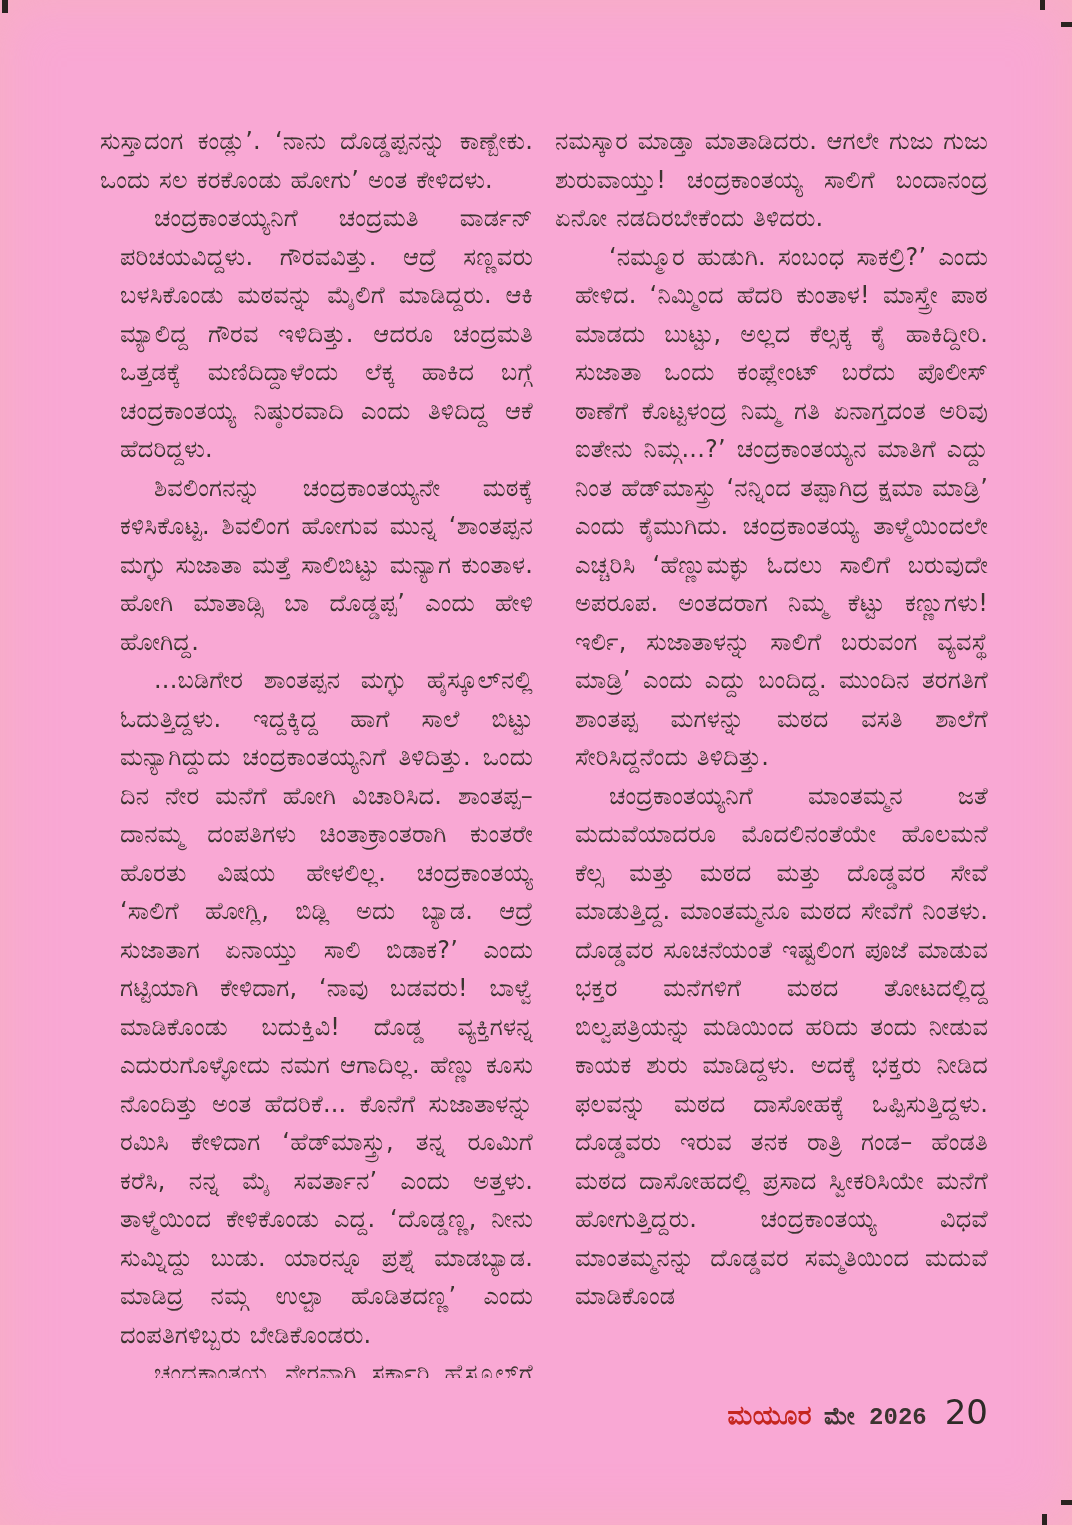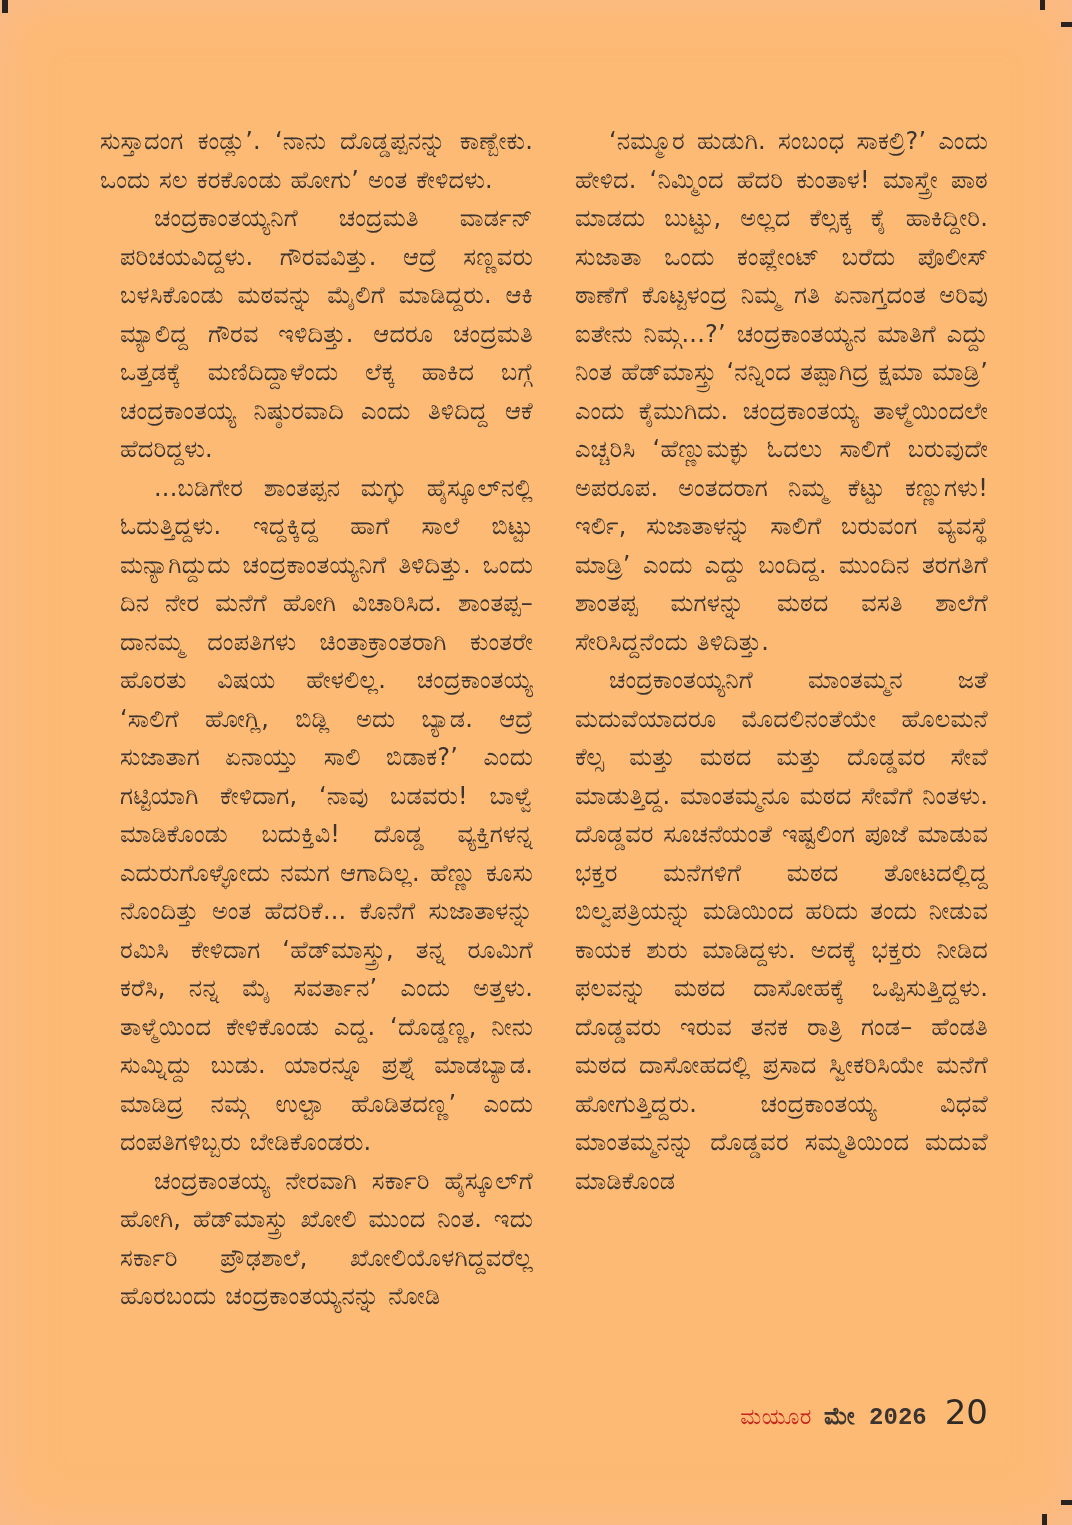--- a/index.html
+++ b/index.html
@@ -11,21 +11,21 @@
     height: 1525px;
     position: relative;
     background: #fdeee3;
     font-family: "DejaVu Sans", "Liberation Sans", sans-serif;
     color: #3c3430;
     overflow: hidden;
   }
   .page {
     position: absolute;
     inset: 0;
-    background: #fdba74;
+    background: #f9a8d4;
     box-shadow: inset 0 0 55px rgba(243, 187, 168, 0.45);
   }
   
   .crop-mark {
     position: absolute;
     background: #2a2320;
   }
   .cm-tl-v   { left: 2px;   top: 0;       width: 6px;  height: 13px; }
   .cm-tr-v   { left: 1040px; top: 0;      width: 5px;  height: 10px; }
   .cm-tr-h   { right: 0;    top: 22px;    width: 11px; height: 5px; }
@@ -60,22 +60,22 @@
     position: absolute;
     top: 1392px;
     right: 84px;
     display: flex;
     align-items: baseline;
     gap: 12px;
     white-space: nowrap;
   }
   .magazine-title {
     color: #c5261f;
-    font-weight: normal;
-    font-size: 22px;
+    font-weight: bold;
+    font-size: 26px;
     letter-spacing: 0.5px;
   }
   .issue-date {
     color: #3c3430;
     font-weight: bold;
     font-size: 24px;
     font-family: Liberation Mono, monospace;
   }
   .page-number {
     color: #2e2a27;
@@ -93,25 +93,27 @@
   <div class="crop-mark cm-tr-v"></div>
   <div class="crop-mark cm-tr-h"></div>
   <div class="crop-mark cm-br-h"></div>
   <div class="crop-mark cm-br-v"></div>
 
   <div class="text-columns">
 
     <div class="col">
       <p class="para">ಸುಸ್ತಾದಂಗ ಕಂಡ್ಲು’. ‘ನಾನು ದೊಡ್ಡಪ್ಪನನ್ನು ಕಾಣ್ಬೇಕು. ಒಂದು ಸಲ ಕರಕೊಂಡು ಹೋಗು’ ಅಂತ ಕೇಳಿದಳು.</p>
       <p class="para indent">ಚಂದ್ರಕಾಂತಯ್ಯನಿಗೆ ಚಂದ್ರಮತಿ ವಾರ್ಡನ್ ಪರಿಚಯವಿದ್ದಳು. ಗೌರವವಿತ್ತು. ಆದ್ರೆ ಸಣ್ಣವರು ಬಳಸಿಕೊಂಡು ಮಠವನ್ನು ಮೈಲಿಗೆ ಮಾಡಿದ್ದರು. ಆಕಿ ಮ್ಯಾಲಿದ್ದ ಗೌರವ ಇಳಿದಿತ್ತು. ಆದರೂ ಚಂದ್ರಮತಿ ಒತ್ತಡಕ್ಕೆ ಮಣಿದಿದ್ದಾಳೆಂದು ಲೆಕ್ಕ ಹಾಕಿದ ಬಗ್ಗೆ ಚಂದ್ರಕಾಂತಯ್ಯ ನಿಷ್ಠುರವಾದಿ ಎಂದು ತಿಳಿದಿದ್ದ ಆಕೆ ಹೆದರಿದ್ದಳು.</p>
+      <p class="para indent">ಶಿವಲಿಂಗನನ್ನು ಚಂದ್ರಕಾಂತಯ್ಯನೇ ಮಠಕ್ಕೆ ಕಳಿಸಿಕೊಟ್ಟ. ಶಿವಲಿಂಗ ಹೋಗುವ ಮುನ್ನ ‘ಶಾಂತಪ್ಪನ ಮಗ್ಳು ಸುಜಾತಾ ಮತ್ತೆ ಸಾಲಿಬಿಟ್ಟು ಮನ್ಯಾಗ ಕುಂತಾಳ. ಹೋಗಿ ಮಾತಾಡ್ಸಿ ಬಾ ದೊಡ್ಡಪ್ಪ’ ಎಂದು ಹೇಳಿ ಹೋಗಿದ್ದ.</p>
       <p class="para indent">...ಬಡಿಗೇರ ಶಾಂತಪ್ಪನ ಮಗ್ಳು ಹೈಸ್ಕೂಲ್‌ನಲ್ಲಿ ಓದುತ್ತಿದ್ದಳು. ಇದ್ದಕ್ಕಿದ್ದ ಹಾಗೆ ಸಾಲೆ ಬಿಟ್ಟು ಮನ್ಯಾಗಿದ್ದುದು ಚಂದ್ರಕಾಂತಯ್ಯನಿಗೆ ತಿಳಿದಿತ್ತು. ಒಂದು ದಿನ ನೇರ ಮನೆಗೆ ಹೋಗಿ ವಿಚಾರಿಸಿದ. ಶಾಂತಪ್ಪ– ದಾನಮ್ಮ ದಂಪತಿಗಳು ಚಿಂತಾಕ್ರಾಂತರಾಗಿ ಕುಂತರೇ ಹೊರತು ವಿಷಯ ಹೇಳಲಿಲ್ಲ. ಚಂದ್ರಕಾಂತಯ್ಯ ‘ಸಾಲಿಗೆ ಹೋಗ್ಲಿ, ಬಿಡ್ಲಿ ಅದು ಬ್ಯಾಡ. ಆದ್ರೆ ಸುಜಾತಾಗ ಏನಾಯ್ತು ಸಾಲಿ ಬಿಡಾಕ?’ ಎಂದು ಗಟ್ಟಿಯಾಗಿ ಕೇಳಿದಾಗ, ‘ನಾವು ಬಡವರು! ಬಾಳ್ವೆ ಮಾಡಿಕೊಂಡು ಬದುಕ್ತಿವಿ! ದೊಡ್ಡ ವ್ಯಕ್ತಿಗಳನ್ನ ಎದುರುಗೊಳ್ಳೋದು ನಮಗ ಆಗಾದಿಲ್ಲ. ಹೆಣ್ಣು ಕೂಸು ನೊಂದಿತ್ತು ಅಂತ ಹೆದರಿಕೆ... ಕೊನೆಗೆ ಸುಜಾತಾಳನ್ನು ರಮಿಸಿ ಕೇಳಿದಾಗ ‘ಹೆಡ್‌ಮಾಸ್ತ್ರು, ತನ್ನ ರೂಮಿಗೆ ಕರೆಸಿ, ನನ್ನ ಮೈ ಸವರ್ತಾನ’ ಎಂದು ಅತ್ತಳು. ತಾಳ್ಮೆಯಿಂದ ಕೇಳಿಕೊಂಡು ಎದ್ದ. ‘ದೊಡ್ಡಣ್ಣ, ನೀನು ಸುಮ್ನಿದ್ದು ಬುಡು. ಯಾರನ್ನೂ ಪ್ರಶ್ನೆ ಮಾಡಬ್ಯಾಡ. ಮಾಡಿದ್ರ ನಮ್ಗ ಉಲ್ಟಾ ಹೊಡಿತದಣ್ಣ’ ಎಂದು ದಂಪತಿಗಳಿಬ್ಬರು ಬೇಡಿಕೊಂಡರು.</p>
       <p class="para indent">ಚಂದ್ರಕಾಂತಯ್ಯ ನೇರವಾಗಿ ಸರ್ಕಾರಿ ಹೈಸ್ಕೂಲ್‌ಗೆ ಹೋಗಿ, ಹೆಡ್‌ಮಾಸ್ತ್ರು ಖೋಲಿ ಮುಂದ ನಿಂತ. ಇದು ಸರ್ಕಾರಿ ಪ್ರೌಢಶಾಲೆ, ಖೋಲಿಯೊಳಗಿದ್ದವರೆಲ್ಲ ಹೊರಬಂದು ಚಂದ್ರಕಾಂತಯ್ಯನನ್ನು ನೋಡಿ</p>
     </div>
 
     <div class="col">
+      <p class="para">ನಮಸ್ಕಾರ ಮಾಡ್ತಾ ಮಾತಾಡಿದರು. ಆಗಲೇ ಗುಜು ಗುಜು ಶುರುವಾಯ್ತು! ಚಂದ್ರಕಾಂತಯ್ಯ ಸಾಲಿಗೆ ಬಂದಾನಂದ್ರ ಏನೋ ನಡದಿರಬೇಕೆಂದು ತಿಳಿದರು.</p>
       <p class="para indent">‘ನಮ್ಮೂರ ಹುಡುಗಿ. ಸಂಬಂಧ ಸಾಕಲ್ರಿ?’ ಎಂದು ಹೇಳಿದ. ‘ನಿಮ್ಮಿಂದ ಹೆದರಿ ಕುಂತಾಳ! ಮಾಸ್ತ್ರೇ ಪಾಠ ಮಾಡದು ಬುಟ್ಟು, ಅಲ್ಲದ ಕೆಲ್ಸಕ್ಕ ಕೈ ಹಾಕಿದ್ದೀರಿ. ಸುಜಾತಾ ಒಂದು ಕಂಪ್ಲೇಂಟ್ ಬರೆದು ಪೊಲೀಸ್ ಠಾಣೆಗೆ ಕೊಟ್ಟಳಂದ್ರ ನಿಮ್ಮ ಗತಿ ಏನಾಗ್ತದಂತ ಅರಿವು ಐತೇನು ನಿಮ್ಗ...?’ ಚಂದ್ರಕಾಂತಯ್ಯನ ಮಾತಿಗೆ ಎದ್ದು ನಿಂತ ಹೆಡ್‌ಮಾಸ್ತ್ರು ‘ನನ್ನಿಂದ ತಪ್ಪಾಗಿದ್ರ ಕ್ಷಮಾ ಮಾಡ್ರಿ’ ಎಂದು ಕೈಮುಗಿದು. ಚಂದ್ರಕಾಂತಯ್ಯ ತಾಳ್ಮೆಯಿಂದಲೇ ಎಚ್ಚರಿಸಿ ‘ಹೆಣ್ಣುಮಕ್ಳು ಓದಲು ಸಾಲಿಗೆ ಬರುವುದೇ ಅಪರೂಪ. ಅಂತದರಾಗ ನಿಮ್ಮ ಕೆಟ್ಟು ಕಣ್ಣುಗಳು! ಇರ್ಲಿ, ಸುಜಾತಾಳನ್ನು ಸಾಲಿಗೆ ಬರುವಂಗ ವ್ಯವಸ್ಥೆ ಮಾಡ್ರಿ’ ಎಂದು ಎದ್ದು ಬಂದಿದ್ದ. ಮುಂದಿನ ತರಗತಿಗೆ ಶಾಂತಪ್ಪ ಮಗಳನ್ನು ಮಠದ ವಸತಿ ಶಾಲೆಗೆ ಸೇರಿಸಿದ್ದನೆಂದು ತಿಳಿದಿತ್ತು.</p>
       <p class="para indent">ಚಂದ್ರಕಾಂತಯ್ಯನಿಗೆ ಮಾಂತಮ್ಮನ ಜತೆ ಮದುವೆಯಾದರೂ ಮೊದಲಿನಂತೆಯೇ ಹೊಲಮನೆ ಕೆಲ್ಸ ಮತ್ತು ಮಠದ ಮತ್ತು ದೊಡ್ಡವರ ಸೇವೆ ಮಾಡುತ್ತಿದ್ದ. ಮಾಂತಮ್ಮನೂ ಮಠದ ಸೇವೆಗೆ ನಿಂತಳು. ದೊಡ್ಡವರ ಸೂಚನೆಯಂತೆ ಇಷ್ಟಲಿಂಗ ಪೂಜೆ ಮಾಡುವ ಭಕ್ತರ ಮನೆಗಳಿಗೆ ಮಠದ ತೋಟದಲ್ಲಿದ್ದ ಬಿಲ್ವಪತ್ರಿಯನ್ನು ಮಡಿಯಿಂದ ಹರಿದು ತಂದು ನೀಡುವ ಕಾಯಕ ಶುರು ಮಾಡಿದ್ದಳು. ಅದಕ್ಕೆ ಭಕ್ತರು ನೀಡಿದ ಫಲವನ್ನು ಮಠದ ದಾಸೋಹಕ್ಕೆ ಒಪ್ಪಿಸುತ್ತಿದ್ದಳು. ದೊಡ್ಡವರು ಇರುವ ತನಕ ರಾತ್ರಿ ಗಂಡ– ಹೆಂಡತಿ ಮಠದ ದಾಸೋಹದಲ್ಲಿ ಪ್ರಸಾದ ಸ್ವೀಕರಿಸಿಯೇ ಮನೆಗೆ ಹೋಗುತ್ತಿದ್ದರು. ಚಂದ್ರಕಾಂತಯ್ಯ ವಿಧವೆ ಮಾಂತಮ್ಮನನ್ನು ದೊಡ್ಡವರ ಸಮ್ಮತಿಯಿಂದ ಮದುವೆ ಮಾಡಿಕೊಂಡ</p>
     </div>
 
   </div>
 
   <div class="footer">
     <span class="magazine-title">ಮಯೂರ</span>
     <span class="issue-date">ಮೇ 2026</span>
     <span class="page-number">20</span>

